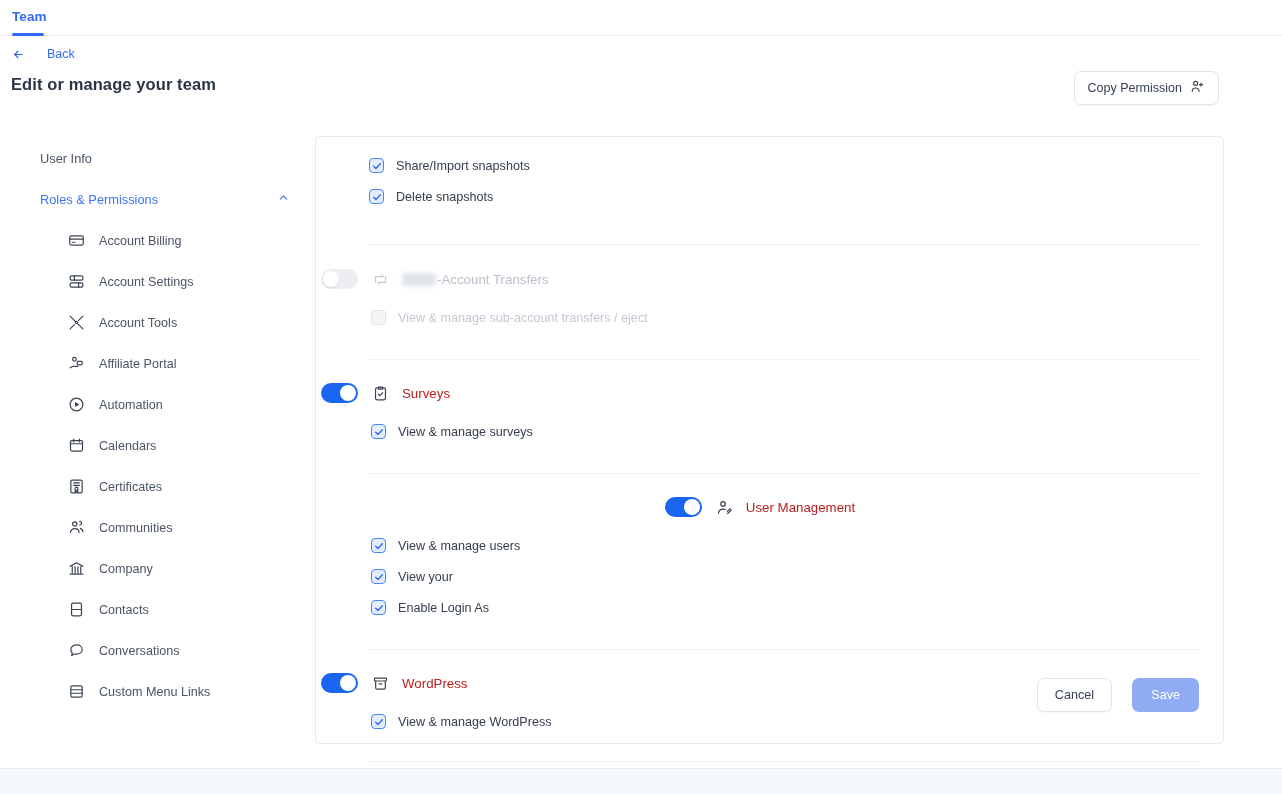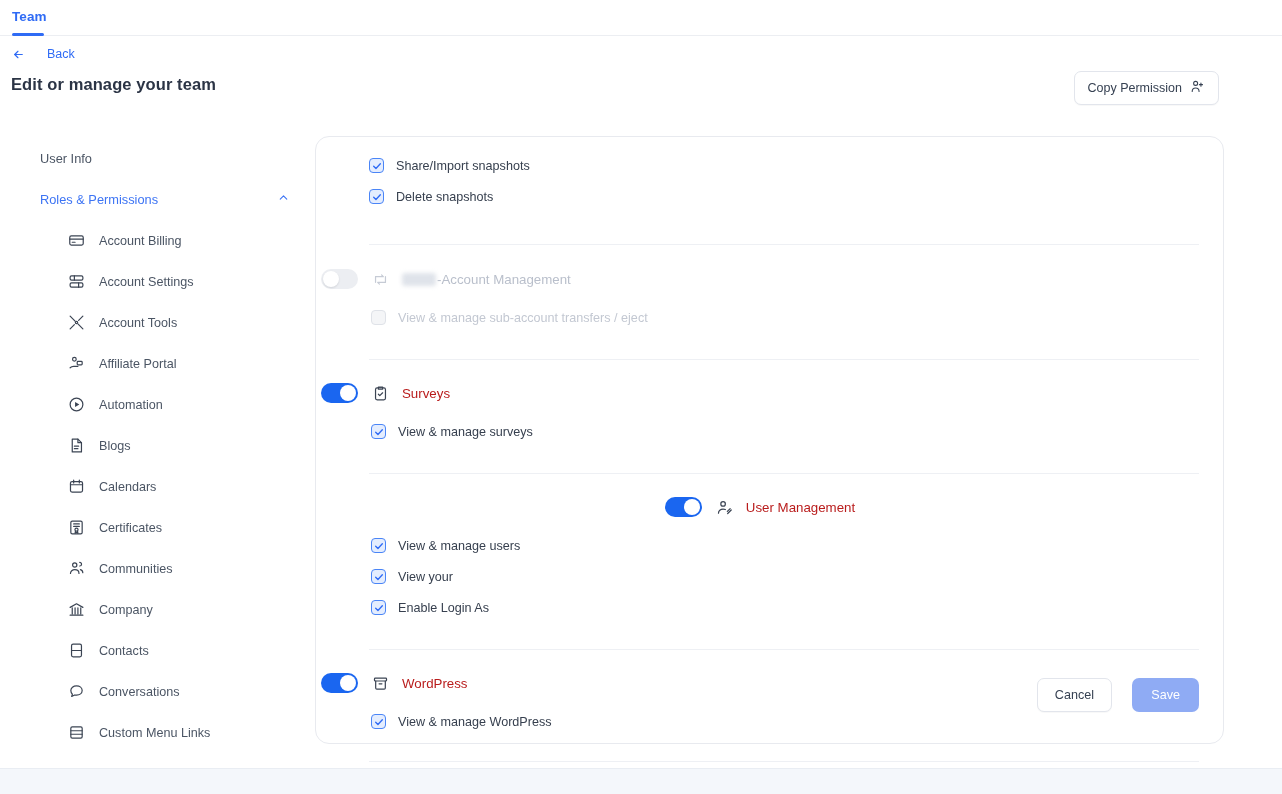--- a/index.html
+++ b/index.html
@@ -63,21 +63,21 @@
   .side-item {
     height: 41px; display: flex; align-items: center; gap: 14px;
     padding-left: 44px; font-size: 12.6px; color: #4b5564; cursor: pointer;
   }
   .side-item .ico { width: 17px; height: 17px; flex: none; color: #3b4453; display: block; }
   .side-item .ico svg { display:block; }
 
   
   .card {
     position: absolute; left: 315px; top: 136px; width: 909px; height: 608px;
-    background: #fff; border: 1px solid #e8eaef; border-radius: 14px;
+    background: #fff; border: 1px solid #e8eaef; border-radius: 4px;
   }
   .card-inner { position: absolute; left: 53px; top: 0; right: 24px; }
 
   .perm-row { display: flex; align-items: center; height: 31px; }
 
   .cbx {
     width: 15px; height: 15px; border-radius: 4px; flex: none;
     border: 1.4px solid #4a85f7; background: #e4edfe;
     display: flex; align-items: center; justify-content: center;
     cursor: pointer;
@@ -229,30 +229,20 @@
     <div class="side-item">
       <span class="ico">
         <svg width="17" height="17" viewBox="0 0 24 24" fill="none" stroke="currentColor" stroke-width="1.7" stroke-linecap="round" stroke-linejoin="round">
           <circle cx="12" cy="12" r="9"></circle>
             <path d="M10 8.5l6 3.5-6 3.5z" fill="currentColor" stroke="none"></path>
         </svg>
       </span>
       <span>Automation</span>
     </div>
 
-    <div class="side-item">
-      <span class="ico">
-        <svg width="17" height="17" viewBox="0 0 24 24" fill="none" stroke="currentColor" stroke-width="1.7" stroke-linecap="round" stroke-linejoin="round">
-          <path d="M6 3h8l5 5v13H6z"></path>
-            <path d="M14 3v5h5"></path>
-            <path d="M9 13h6M9 16.5h5"></path>
-        </svg>
-      </span>
-      <span>Blogs</span>
-    </div>
 
     <div class="side-item">
       <span class="ico">
         <svg width="17" height="17" viewBox="0 0 24 24" fill="none" stroke="currentColor" stroke-width="1.7" stroke-linecap="round" stroke-linejoin="round">
           <rect x="3.5" y="5" width="17" height="15" rx="2.2"></rect>
             <path d="M3.5 9.5h17"></path>
             <path d="M8 3v4M16 3v4"></path>
         </svg>
       </span>
       <span>Calendars</span>
@@ -354,21 +344,21 @@
               <span class="knob"></span>
             </span>
           <span class="grp-icon">
             <svg width="17" height="17" viewBox="0 0 24 24" fill="none" stroke="currentColor" stroke-width="1.7" stroke-linecap="round" stroke-linejoin="round">
               <path d="M5 8h11l-2.5-2.5"></path>
                 <path d="M19 16H8l2.5 2.5"></path>
               <path d="M5 8v8"></path>
                 <path d="M19 16V8"></path>
             </svg>
           </span>
-          <span class="grp-title"><span class="blur-chip"></span><span>-Account Management</span></span>
+          <span class="grp-title"><span class="blur-chip"></span><span>-Account Transfers</span></span>
         </div>
         <div class="sub-list" style="margin-top:6px;">
           <div class="perm-row muted">
             <span class="cbx off"></span>
             <span class="cb-label">View &amp; manage sub-account transfers / eject</span>
           </div>
         </div>
       </div>
 
       <div style="height:26px;"></div>

